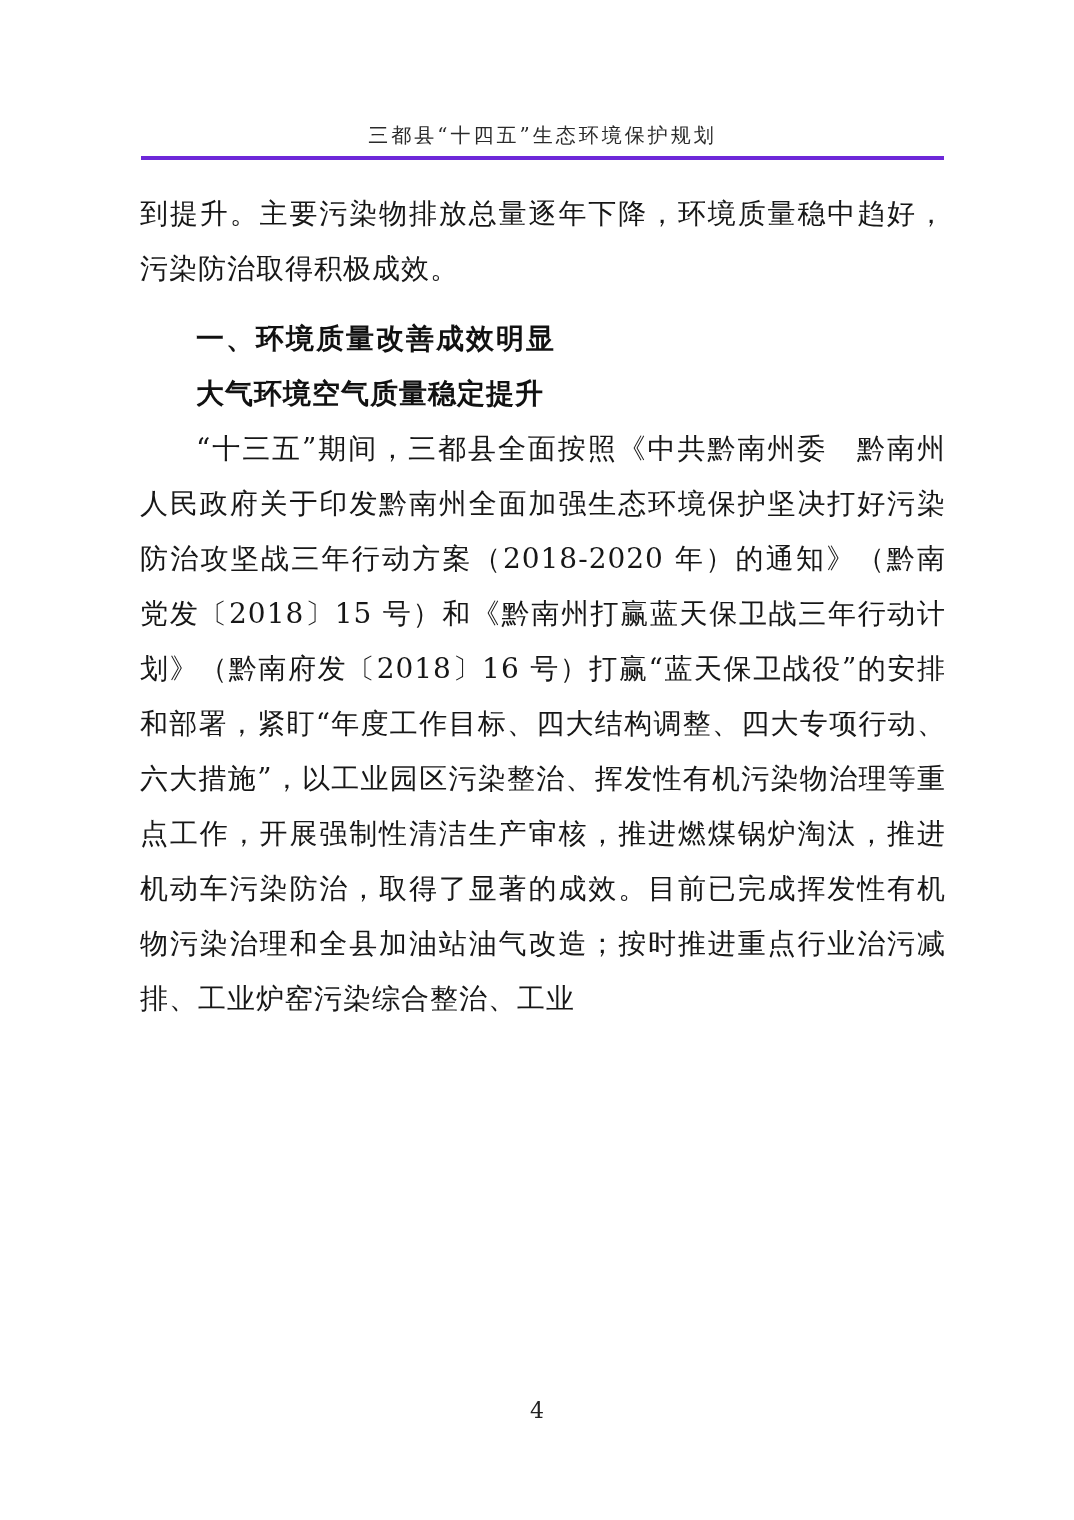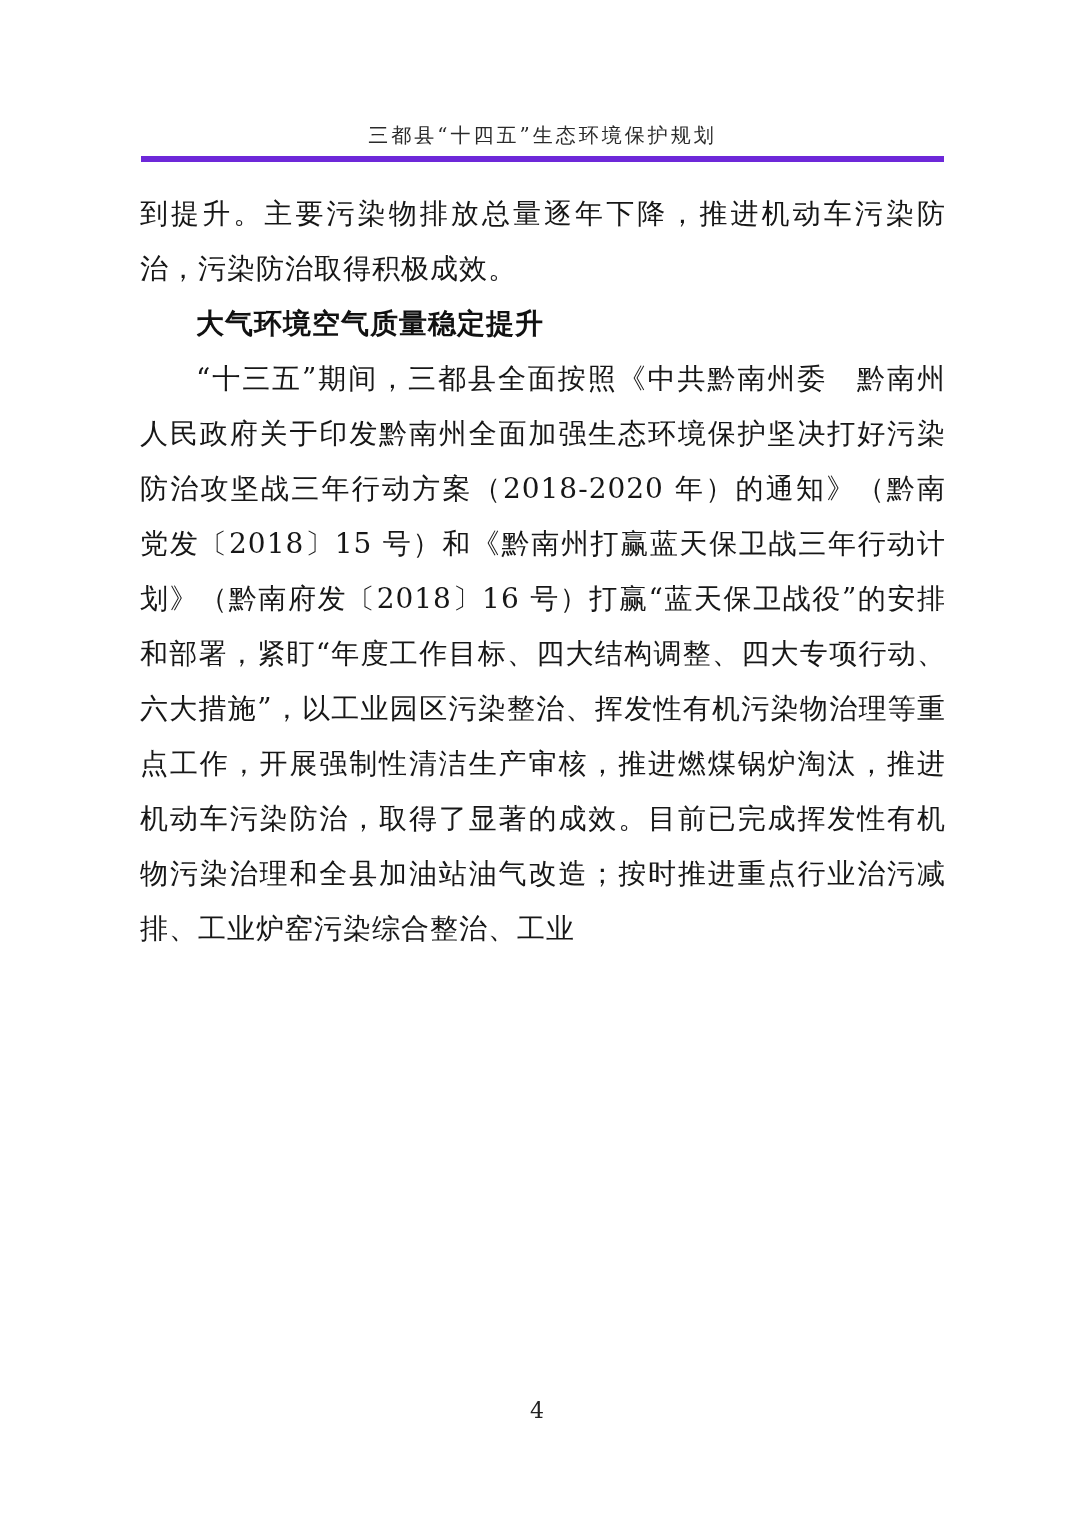--- a/index.html
+++ b/index.html
@@ -19,21 +19,21 @@
   .page-header {
     position: absolute;
     left: 141px;
     top: 122px;
     width: 803px;
     text-align: center;
     font-size: 20px;
     letter-spacing: 3px;
     color: #2a2a2a;
     padding-bottom: 7px;
-    border-bottom: 6px solid #6d28d9;
+    border-bottom: 4px solid #6d28d9;
   }
   .content {
     position: absolute;
     left: 140px;
     top: 186px;
     width: 806px;
     font-size: 28px;
     line-height: 55px;
     text-align: justify;
     letter-spacing: 1px;
@@ -67,22 +67,23 @@
   }
 </style>
 </head>
 <body>
 
 <div class="page">
 
   <div class="page-header">三都县“十四五”生态环境保护规划</div>
 
   <div class="content">
-    <p class="para continuation">到提升。主要污染物排放总量逐年下降，推进机动车污染防治，污染防治取得积极成效。</p>
+    <p class="para continuation">到提升。主要污染物排放总量逐年下降，环境质量稳中趋好，污染防治取得积极成效。</p>
 
+    <p class="heading section">一、环境质量改善成效明显</p>
 
 
     <p class="heading">大气环境空气质量稳定提升</p>
 
     <p class="para">“十三五”期间，三都县全面按照《中共黔南州委　黔南州人民政府关于印发黔南州全面加强生态环境保护坚决打好污染防治攻坚战三年行动方案（2018-2020 年）的通知》（黔南党发〔2018〕15 号）和《黔南州打赢蓝天保卫战三年行动计划》（黔南府发〔2018〕16 号）打赢“蓝天保卫战役”的安排和部署，紧盯“年度工作目标、四大结构调整、四大专项行动、六大措施”，以工业园区污染整治、挥发性有机污染物治理等重点工作，开展强制性清洁生产审核，推进燃煤锅炉淘汰，推进机动车污染防治，取得了显著的成效。目前已完成挥发性有机物污染治理和全县加油站油气改造；按时推进重点行业治污减排、工业炉窑污染综合整治、工业</p>
   </div>
 
   <div class="page-footer">4</div>
 
 </div>

